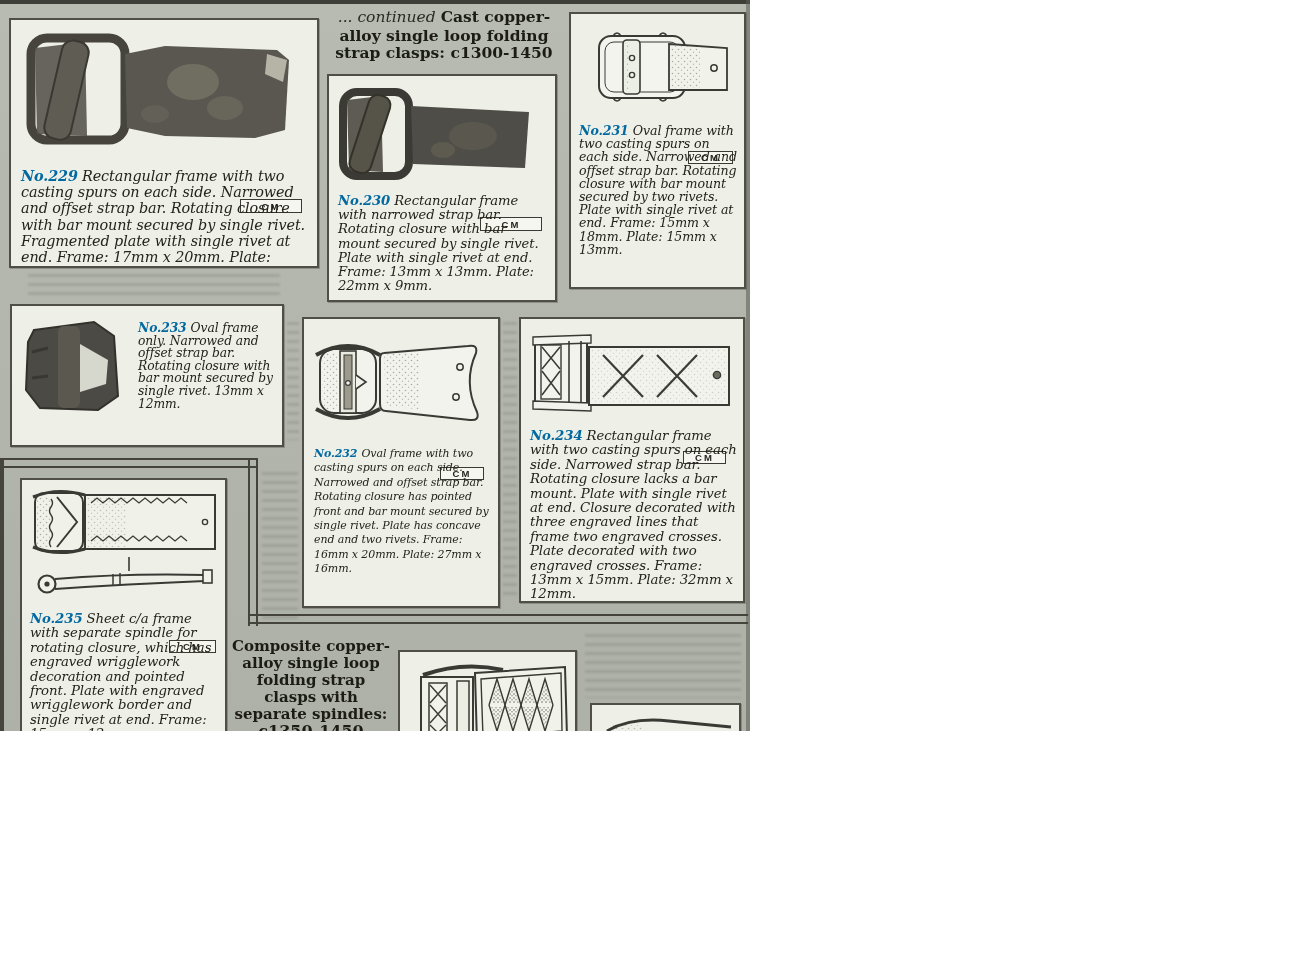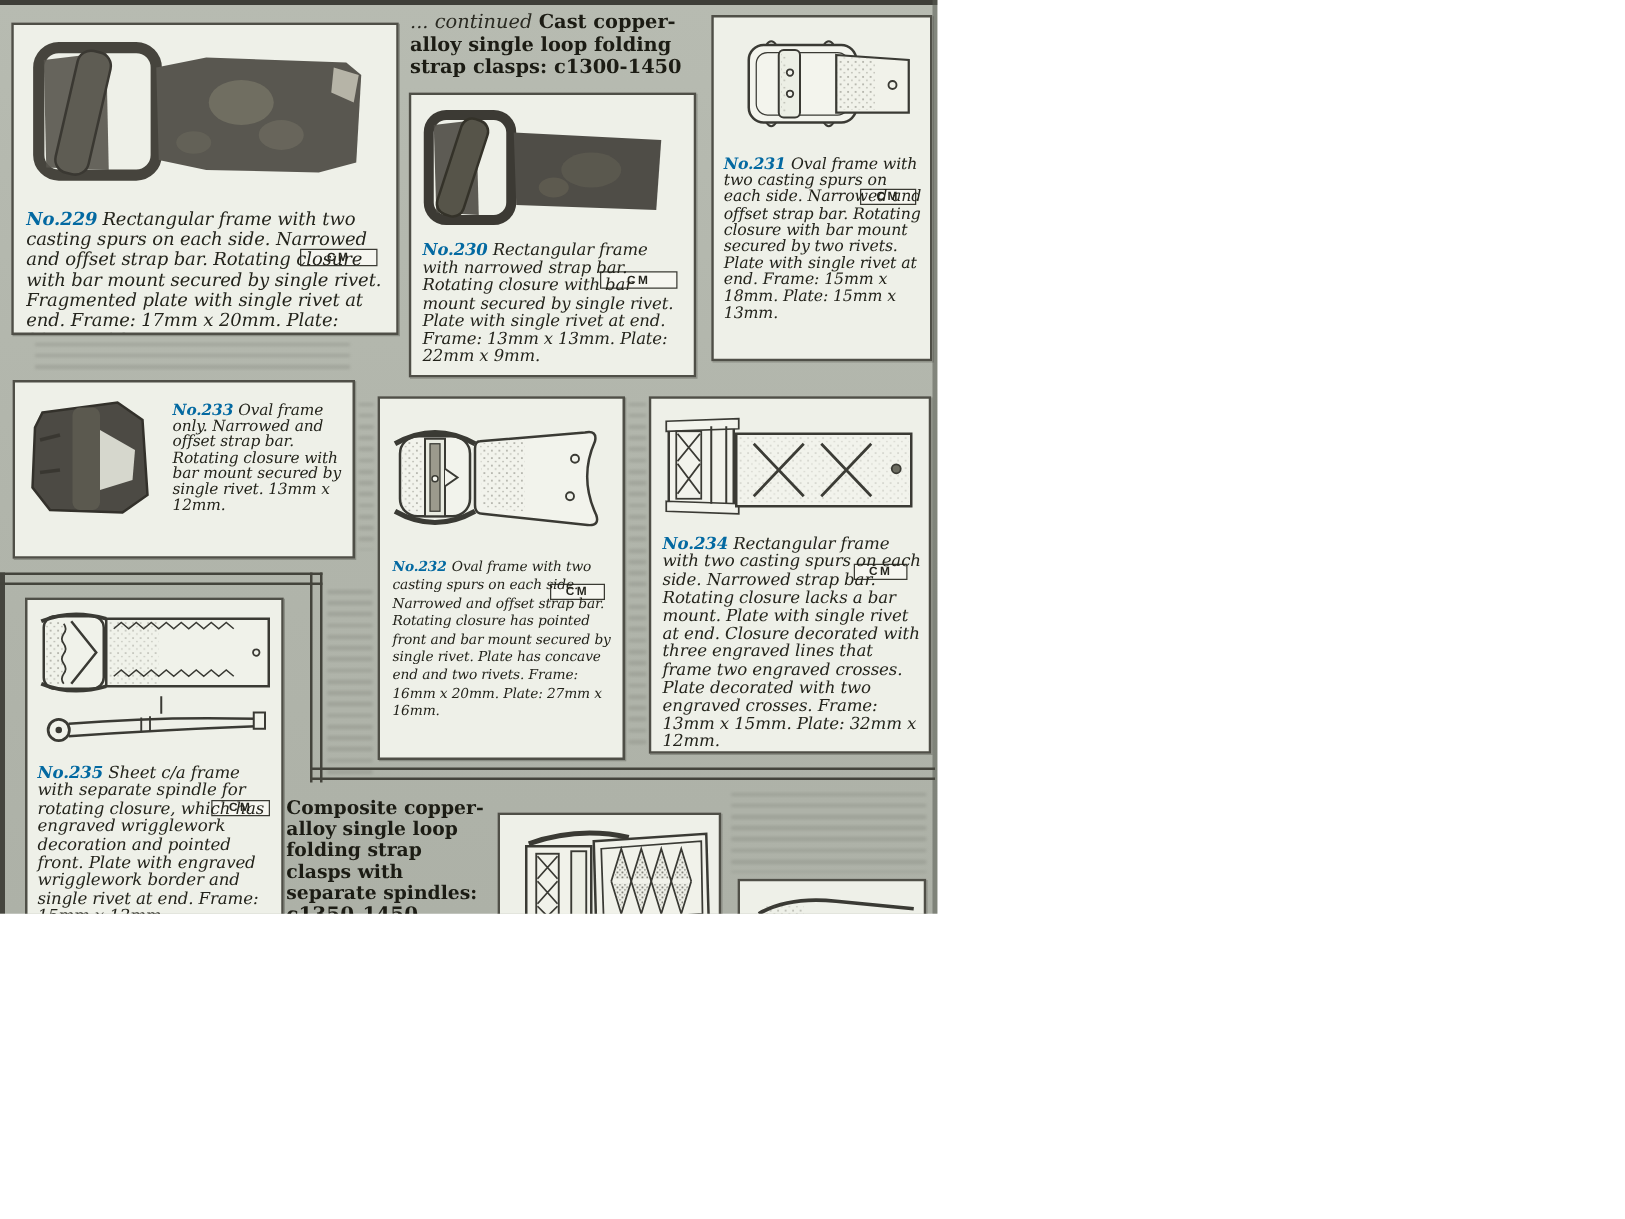--- a/index.html
+++ b/index.html
@@ -14,21 +14,21 @@
 
   .box { position:absolute; background:#eef0e8; border:2px solid #4f4f47;
          box-shadow:1px 1px 0 rgba(70,72,64,.35); overflow:hidden; }
   .fig { position:absolute; }
   .cm  { position:absolute; background:#f6f6f0; border:1.5px solid #3a3a33; display:flex;
          align-items:center; justify-content:center; color:#26261f;
          font:bold 9.5px "Liberation Sans", sans-serif; letter-spacing:2px;margin-top:48px; }
   .desc { position:absolute; margin:0; font-style:italic; color:#23231b; letter-spacing:-.1px; }
   .desc b { font-weight:bold; color:#0369a1; margin-right:4px; }
 
-  .hdr { position:absolute; text-align:left; font-weight:bold; color:#1c1c14; }
+  .hdr { position:absolute; text-align:center; font-weight:bold; color:#1c1c14; }
   .hdr .cont { font-weight:normal; font-style:italic; margin-right:5px; color:#2a2a22; }
 
   .rule-h, .rule-v { position:absolute; }
   .rule-h { border-top:2.5px solid #44443c; border-bottom:2.5px solid #44443c; height:10px; }
   .rule-v { border-left:2.5px solid #44443c; border-right:2.5px solid #44443c; width:10px; }
 
   .ghost { position:absolute; opacity:.38; filter:blur(1.1px); pointer-events:none;
            background:repeating-linear-gradient(180deg, rgba(88,90,82,.5) 0 3px, rgba(178,182,172,0) 3px 9px); }
 </style>
 </head>

